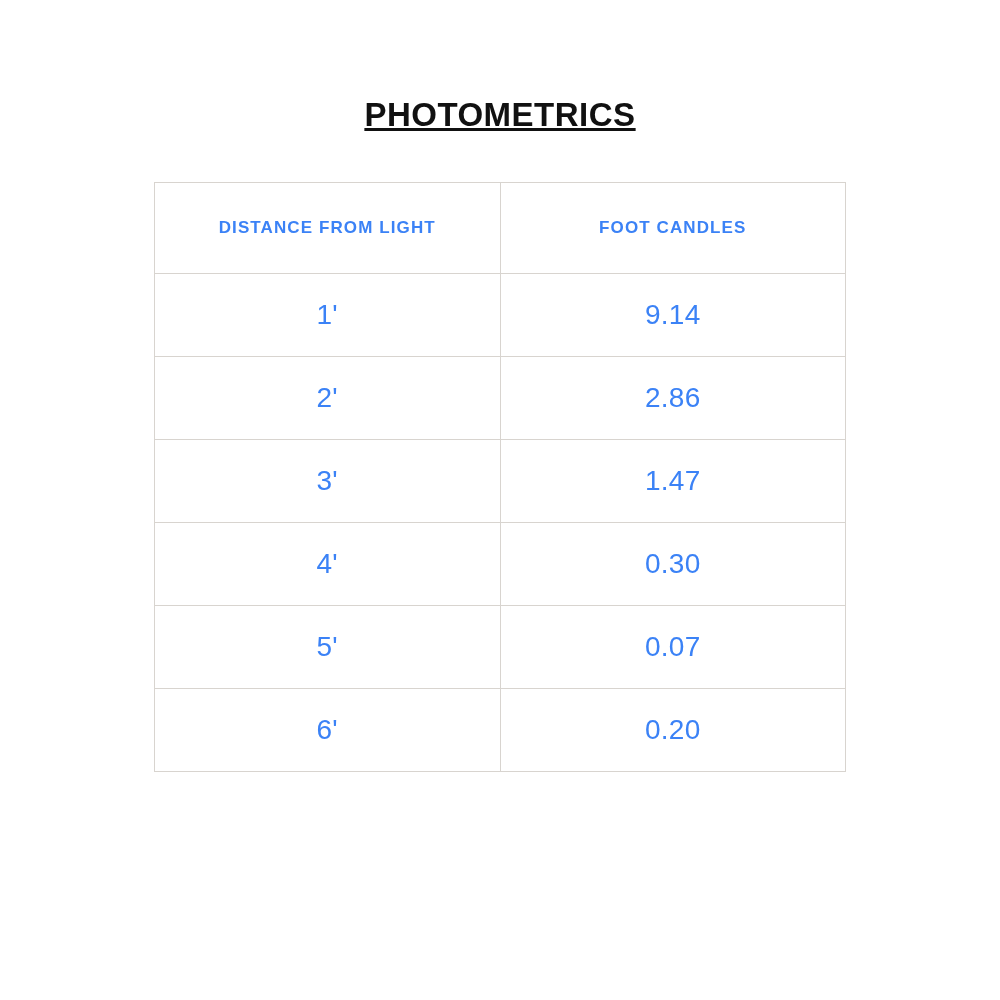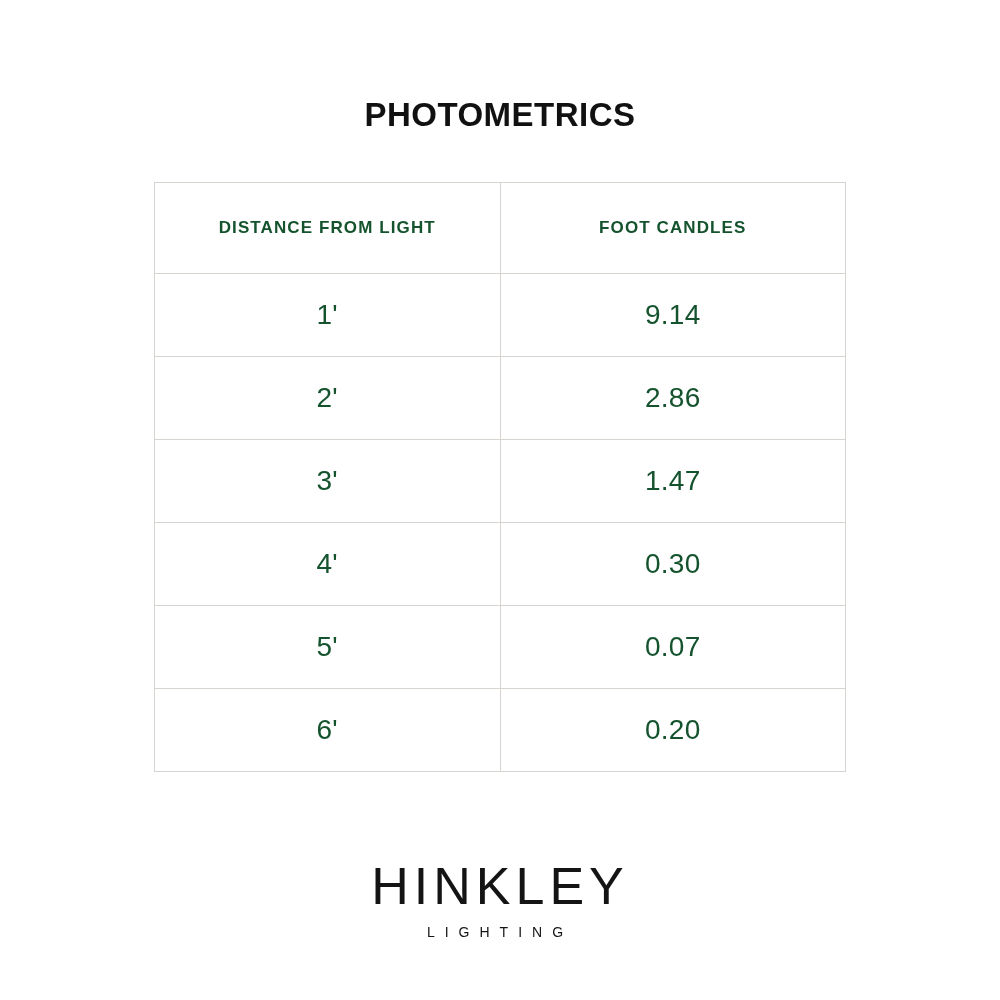--- a/index.html
+++ b/index.html
@@ -23,35 +23,36 @@
     flex-direction: column;
     align-items: center;
   }
   .title {
     margin-top: 96px;
     font-size: 33px;
     font-weight: bold;
     letter-spacing: 0.5px;
     color: #111111;
     text-align: center;
+    text-decoration: underline;
   }
   .table-wrap {
     margin-top: 48px;
     width: 692px;
   }
   table.photometrics {
     width: 100%;
     border-collapse: collapse;
     table-layout: fixed;
   }
   table.photometrics th,
   table.photometrics td {
     border: 1px solid #d8d4cf;
     text-align: center;
-    color: #14532d;
+    color: #3b82f6;
   }
   table.photometrics thead th {
     height: 88px;
     font-size: 17px;
     font-weight: bold;
     letter-spacing: 1.1px;
     text-transform: uppercase;
   }
   table.photometrics tbody td {
     height: 80px;
@@ -117,18 +118,14 @@
           <td>0.07</td>
         </tr>
         <tr>
           <td>6'</td>
           <td>0.20</td>
         </tr>
       </tbody>
     </table>
   </div>
 
-  <div class="brand">
-    <div class="brand-name">HINKLEY</div>
-    <div class="brand-sub">LIGHTING</div>
-  </div>
 
 </div>
 
 </body></html>

